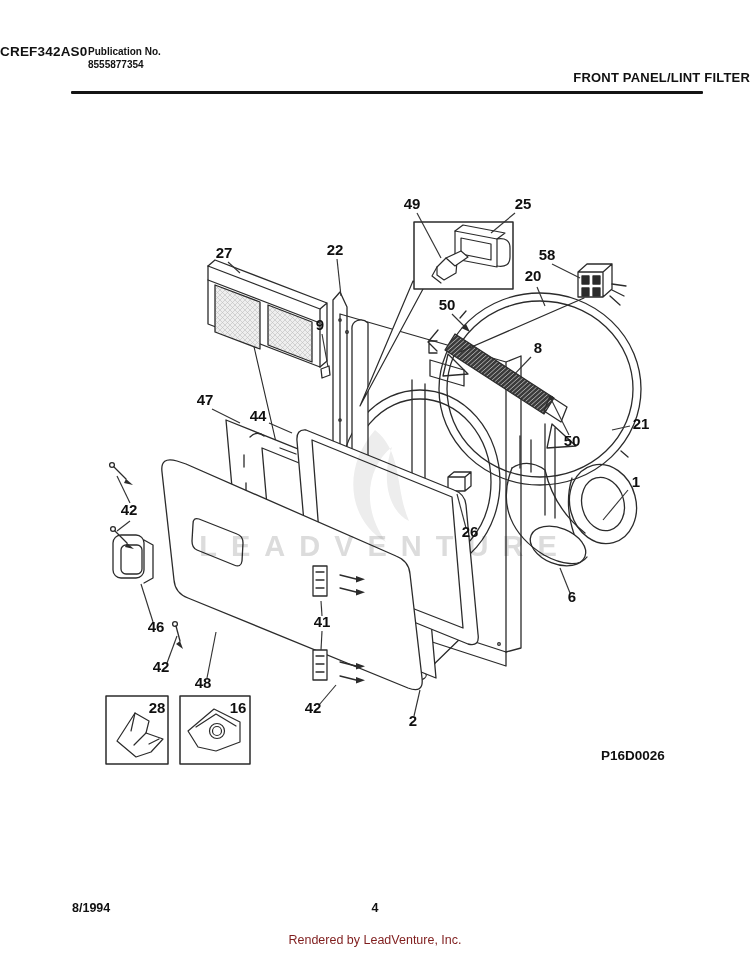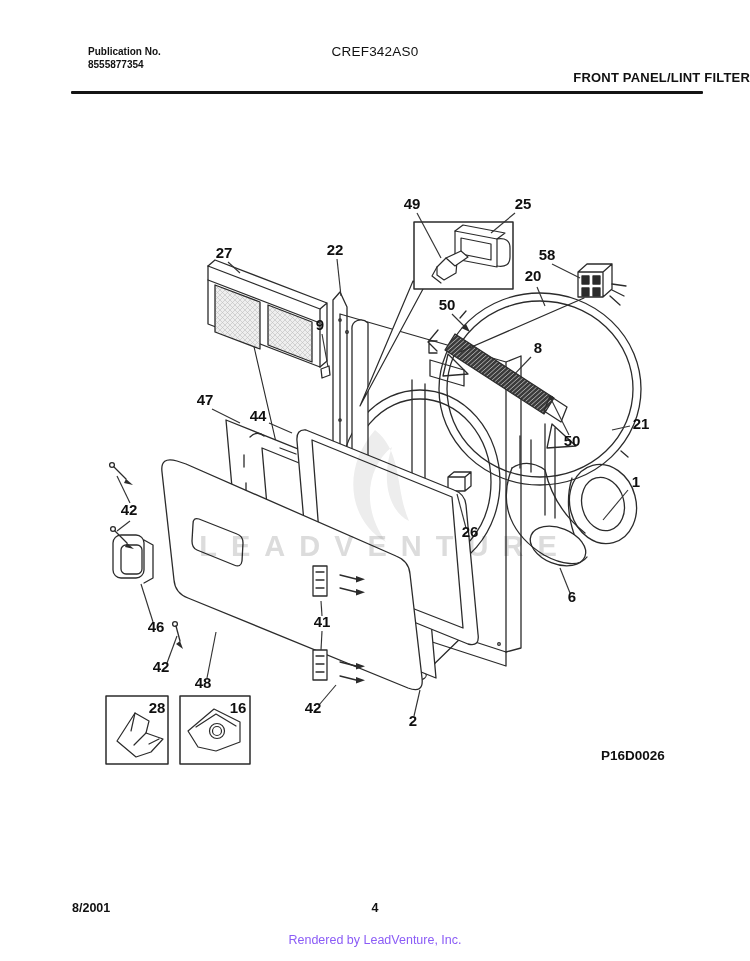--- a/index.html
+++ b/index.html
@@ -2,34 +2,34 @@
 <html style="--ink: #2b2b2b; --leader: #333333; --wm: #dcdcdc; --flame: #ededed;"><head>
 <meta charset="utf-8">
 <style>
   :root{
     --ink:#2b2b2b; --leader:#333333; --wm:#dcdcdc; --flame:#ededed;
   }
   html,body{margin:0;padding:0;background:#ffffff;}
   .page{position:relative;width:750px;height:961px;background:#fff;overflow:hidden;
         font-family:"Liberation Sans",sans-serif;color:#111;}
   .pub{position:absolute;left:88px;top:45px;font-size:10px;font-weight:700;line-height:1.3;}
-  .model{position:absolute;left:0;right:0;top:44px;text-align:center;font-weight:400;font-size:13.5px;letter-spacing:.2px;}
+  .model{position:absolute;left:0;right:0;top:44px;font-weight:700;font-size:13.5px;letter-spacing:.2px;}
   .section{position:absolute;left:0;right:0;top:70px;text-align:right;font-weight:700;font-size:13px;letter-spacing:.2px;}
   .rule{position:absolute;left:71px;width:632px;top:91px;height:2.6px;background:#141414;border-radius:1px;}
   .artwrap{position:absolute;inset:0;}
   svg{display:block;}
   .leader{stroke:var(--leader);stroke-width:1.15;fill:none;}
   .tip{fill:var(--ink);stroke:none;}
   .callout{font:700 15px "Liberation Sans",sans-serif;fill:#0f0f0f;text-anchor:middle;}
   .code-text{font:700 13.5px "Liberation Sans",sans-serif;fill:#0f0f0f;}
   .wm-text{font:700 29px "Liberation Sans",sans-serif;fill:var(--wm);letter-spacing:14px;text-anchor:middle;mix-blend-mode:multiply;}
   .wm-flame{fill:var(--flame);mix-blend-mode:multiply;}
   .ftr-date{position:absolute;left:72px;top:901px;font-size:12.5px;font-weight:700;}
   .ftr-page{position:absolute;left:0;right:0;top:901px;text-align:center;font-size:12.5px;font-weight:700;}
-  .ftr-render{position:absolute;left:0;right:0;top:933px;text-align:center;font-size:12.5px;font-weight:400;color:#8b5cf6;}
+  .ftr-render{position:absolute;left:0;right:0;top:933px;text-align:center;font-size:12.5px;font-weight:400;color:#7f1d1d;}
 </style>
 </head>
 <body>
 
 <div class="page">
 
   <div class="pub">
     <div>Publication No.</div>
     <div>8555877354</div>
   </div>
@@ -266,16 +266,16 @@
         <text x="572" y="602" class="callout">6</text>
         <line x1="319" y1="705" x2="336" y2="685" class="leader"></line>
         <text x="313" y="713" class="callout">42</text>
         <line x1="414" y1="716" x2="420" y2="690" class="leader"></line>
         <text x="413" y="726" class="callout">2</text>
         <text x="157" y="713" class="callout">28</text>
         <text x="238" y="713" class="callout">16</text>
       </svg>
   </div>
 
-  <div class="ftr-date">8/2001</div>
+  <div class="ftr-date">8/1994</div>
   <div class="ftr-page">4</div>
   <div class="ftr-render">Rendered by LeadVenture, Inc.</div>
 </div>
 
 </body></html>

